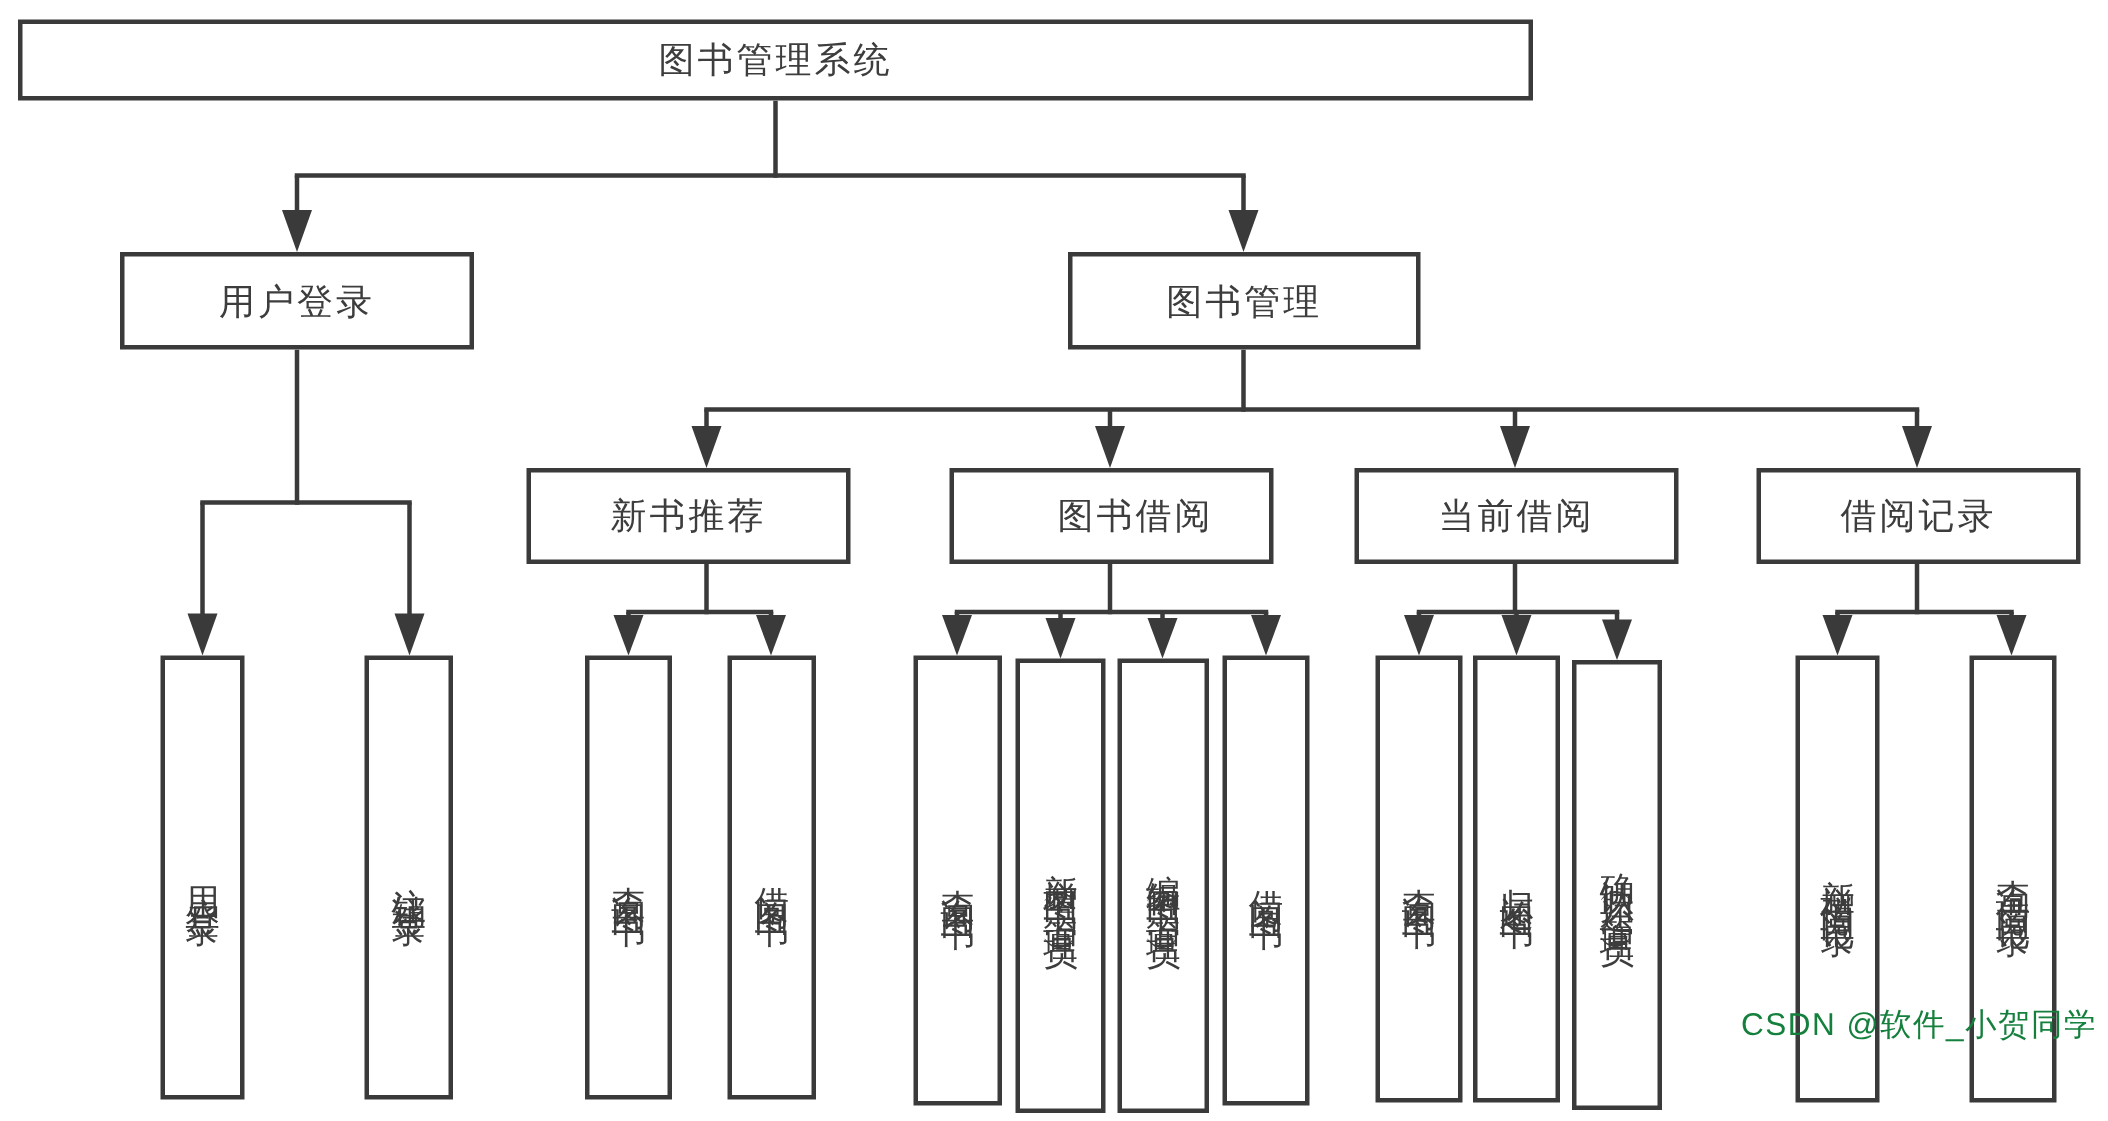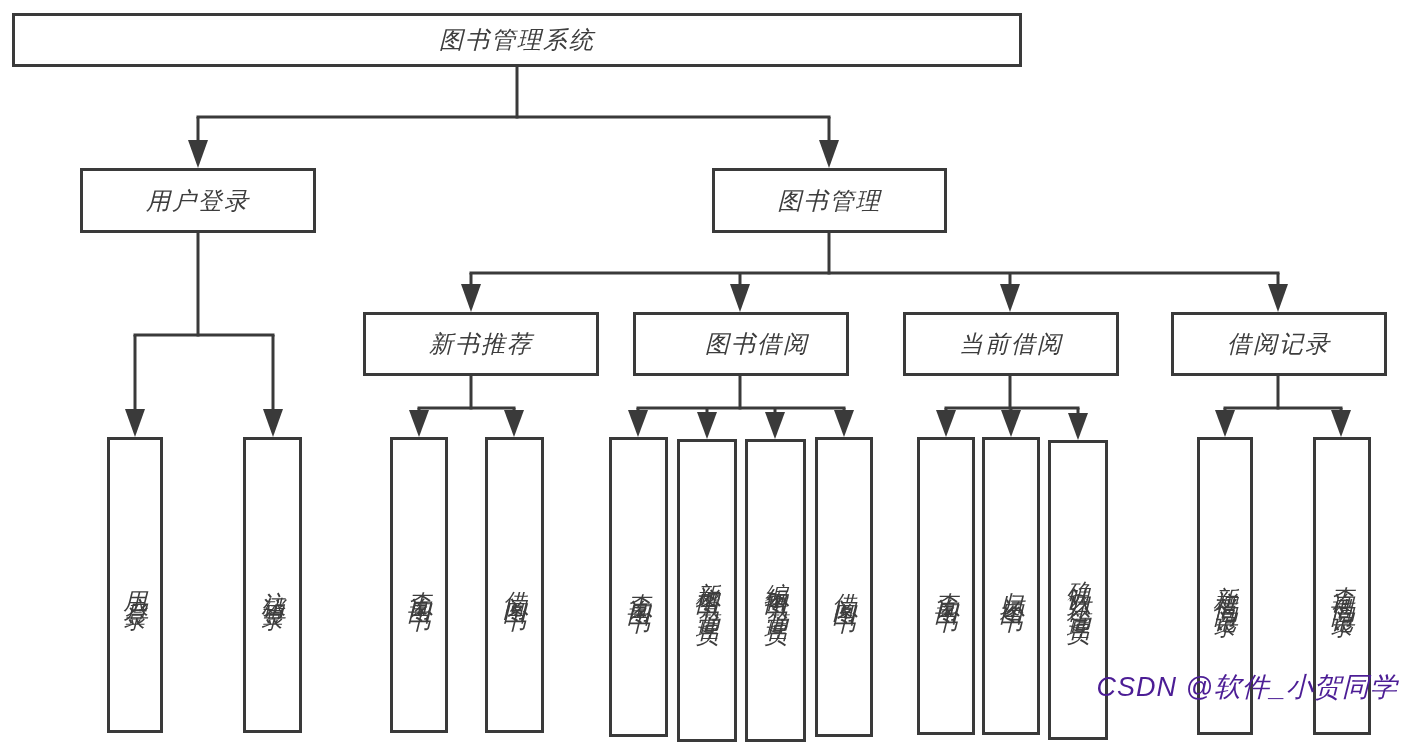--- a/index.html
+++ b/index.html
@@ -3,21 +3,20 @@
 <meta charset="utf-8">
 <style>
   html, body { margin: 0; padding: 0; background: #ffffff; }
   .canvas {
     position: relative;
     width: 1405px;
     height: 747px;
     background: #ffffff;
     font-family: "Liberation Sans", "DejaVu Sans", sans-serif;
     overflow: hidden;
-    font-style: italic;
   }
   .connectors {
     position: absolute;
     left: 0; top: 0;
     width: 1405px; height: 747px;
     pointer-events: none;
   }
   .node {
     position: absolute;
     box-sizing: border-box;
@@ -36,23 +35,23 @@
     text-orientation: mixed;
     font-size: 23px;
     letter-spacing: 6px;
     line-height: 1;
     white-space: normal;
   }
   .watermark {
     position: absolute;
     right: 7px;
     top: 669px;
-    font-size: 27px;
+    font-size: 21px;
     letter-spacing: 1px;
-    color: #4c1d95;
+    color: #15803d;
     background: transparent;
     white-space: nowrap;
   }
 </style>
 </head>
 <body>
 
 <div class="canvas">
 
   <svg class="connectors" viewBox="0 0 1405 747" xmlns="http://www.w3.org/2000/svg" aria-hidden="true">
@@ -119,21 +118,21 @@
       <polygon points="1215,410 1235,410 1225,437"></polygon>
       <polygon points="1331,410 1351,410 1341,437"></polygon>
     </g>
   </svg>
 
   <div class="node" style="left:12px; top:13px; width:1010px; height:54px;">图书管理系统</div>
 
   <div class="node" style="left:80px; top:168px; width:236px; height:65px;">用户登录</div>
   <div class="node" style="left:712px; top:168px; width:235px; height:65px;">图书管理</div>
 
-  <div class="node" style="left:363px; top:312px; width:236px; height:64px;">新书推荐</div>
+  <div class="node" style="left:351px; top:312px; width:216px; height:64px;">新书推荐</div>
   <div class="node" style="left:633px; top:312px; width:216px; height:64px;padding-left:32px;">图书借阅</div>
   <div class="node" style="left:1171px; top:312px; width:216px; height:64px;">借阅记录</div>
   <div class="node" style="left:903px; top:312px; width:216px; height:64px;">当前借阅</div>
 
   <div class="node leaf" style="left:107px; top:437px; width:56px; height:296px;">用户登录</div>
   <div class="node leaf" style="left:243px; top:437px; width:59px; height:296px;">注销登录</div>
 
   <div class="node leaf" style="left:390px; top:437px; width:58px; height:296px;">查询图书</div>
   <div class="node leaf" style="left:485px; top:437px; width:59px; height:296px;">借阅图书</div>
 

